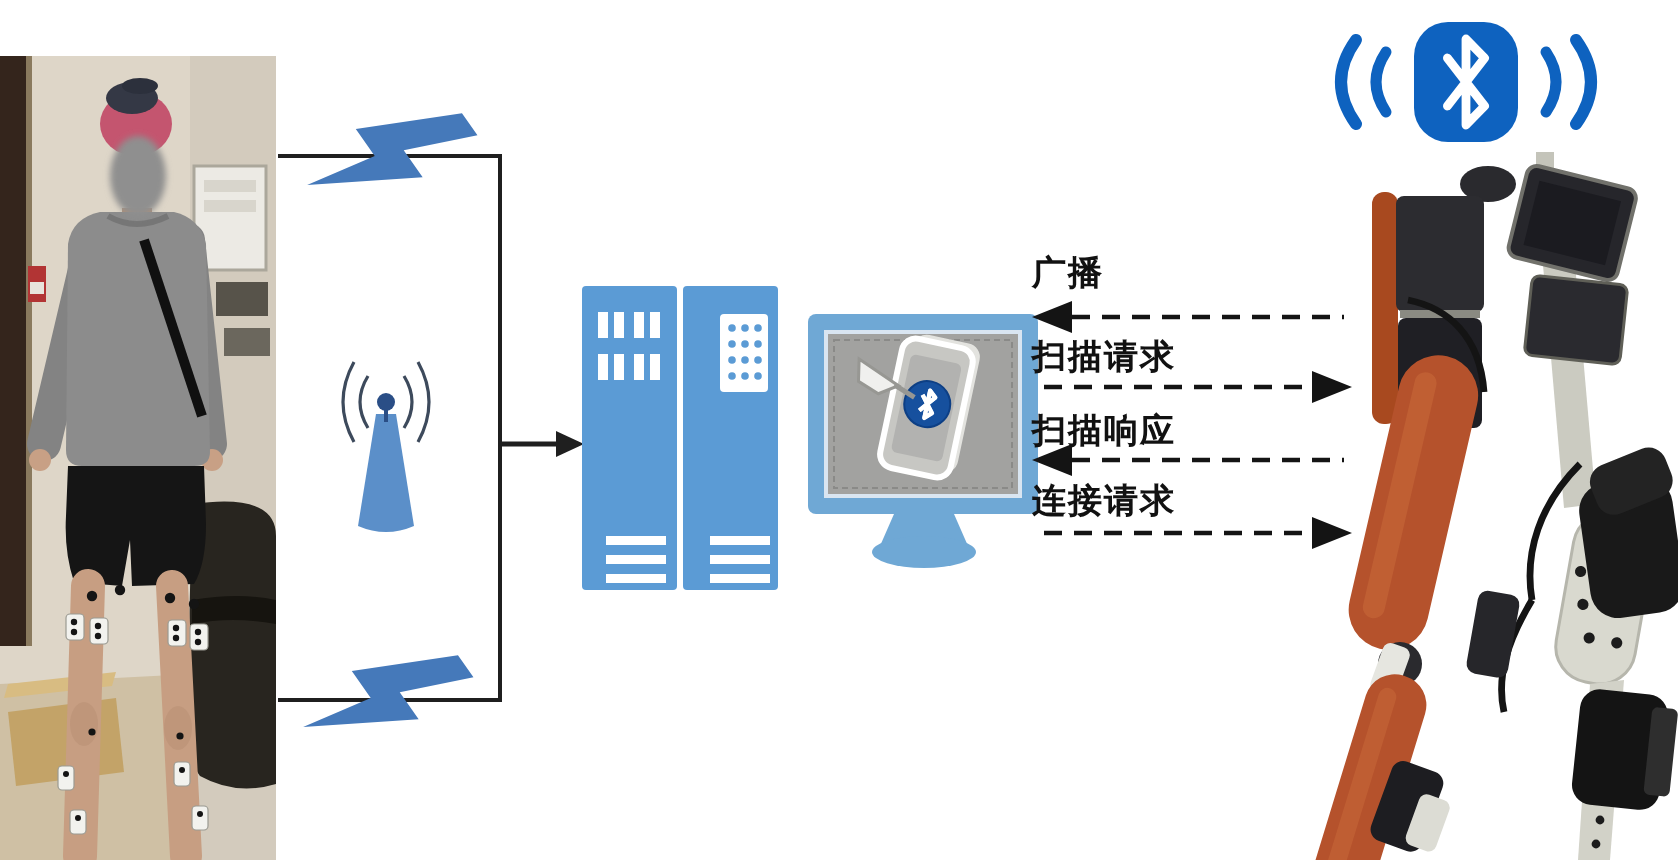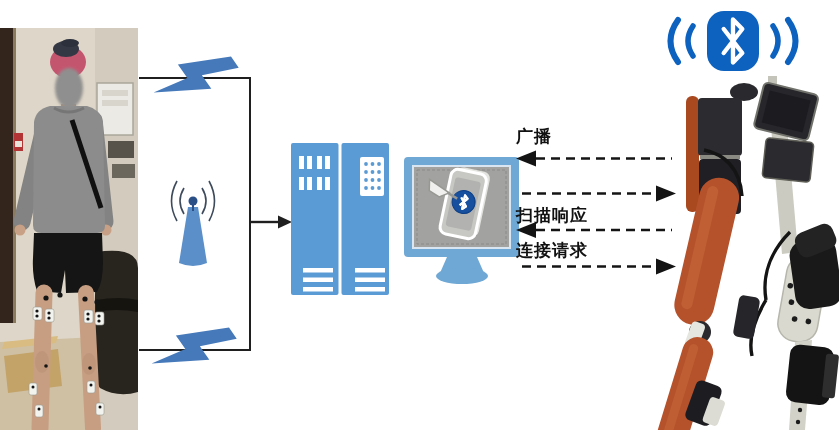--- a/index.html
+++ b/index.html
@@ -290,16 +290,17 @@
     <g transform="rotate(17 702 340)">
       <rect x="686" y="338" width="31" height="125" rx="15" fill="#b5522c"></rect>
       <rect x="692" y="346" width="9" height="100" rx="4.5" fill="#c96a3a" opacity="0.5"></rect>
     </g>
     <rect x="690" y="382" width="27" height="42" rx="6" fill="#1d1d21" transform="rotate(20 703 403)"></rect>
     <rect x="706" y="398" width="16" height="27" rx="4" fill="#dcdcd4" transform="rotate(20 714 411)"></rect>
   </g>
 </svg>
 
 <div class="msg-label" style="top:127px">广播</div>
+<div class="msg-label" style="top:169px">扫描请求</div>
 <div class="msg-label" style="top:241px">连接请求</div>
 <div class="msg-label" style="top:206px">扫描响应</div>
 
 </div>
 
 </body></html>

